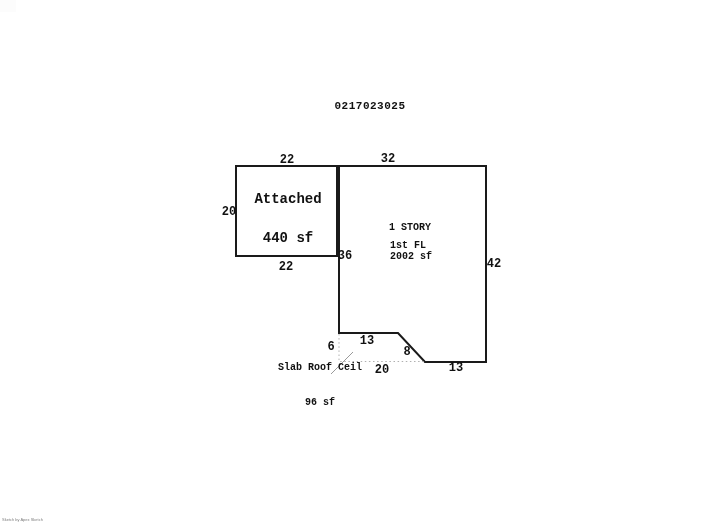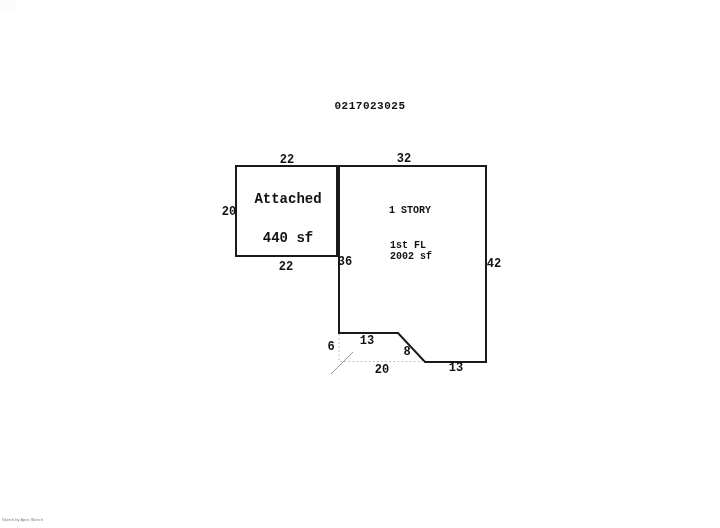--- a/index.html
+++ b/index.html
@@ -77,36 +77,40 @@
   <div class="lbl title" style="left:370px; top:106px;">0217023025</div>
 
   <svg id="sketch-canvas" width="720" height="528" viewBox="0 0 720 528">
     <path d="M236,166 H337 V256 H236 Z" fill="none" stroke="#1a1a1a" stroke-width="2"></path>
     <path d="M339,166 H486 V362 H425 L398,333 H339 Z" fill="none" stroke="#1a1a1a" stroke-width="2"></path>
     <path d="M339,334 V361.5 H424" fill="none" stroke="#b0b0b0" stroke-width="1" stroke-dasharray="1.5 2.6"></path>
     <path d="M353,352 L331,374" fill="none" stroke="#9a9a9a" stroke-width="1"></path>
   </svg>
 
   <div class="lbl dim" style="left:287px; top:160px;">22</div>
-  <div class="lbl dim" style="left:404px; top:159px;font-family:Liberation Mono, monospace;">32</div>
+  <div class="lbl dim" style="left:388px; top:159px;font-family:Liberation Mono, monospace;">32</div>
   <div class="lbl dim" style="left:229px; top:212px;font-family:Liberation Mono, monospace;">20</div>
   <div class="lbl dim" style="left:286px; top:267px;">22</div>
-  <div class="lbl dim" style="left:345px; top:262px;">36</div>
+  <div class="lbl dim" style="left:345px; top:256px;">36</div>
   <div class="lbl dim" style="left:494px; top:264px;text-align:right;">42</div>
   <div class="lbl dim" style="left:367px; top:341px;">13</div>
   <div class="lbl dim" style="left:331px; top:347px;">6</div>
   <div class="lbl dim" style="left:407px; top:352px;">8</div>
   <div class="lbl dim" style="left:382px; top:370px;">20</div>
   <div class="lbl dim" style="left:456px; top:368px;">13</div>
 
   <div class="lbl area-block" style="left:288px; top:219px;">
     <div>Attached</div>
     <div>440 sf</div>
   </div>
 
-  <div class="lbl fl-line" style="left:389px; top:210px;">1 STORY</div>
+  <div class="lbl fl-line" style="left:389px; top:227px;">1 STORY</div>
   <div class="lbl fl-line" style="left:390px; top:245px;">1st FL</div>
   <div class="lbl fl-line" style="left:390px; top:256px;">2002 sf</div>
 
+  <div class="lbl slab-block" style="left:320px; top:385px;">
+    <div>Slab Roof Ceil</div>
+    <div>96 sf</div>
+  </div>
 
   <div id="footer-watermark">Sketch by Apex Sketch</div>
 
 </div>
 
 </body></html>

